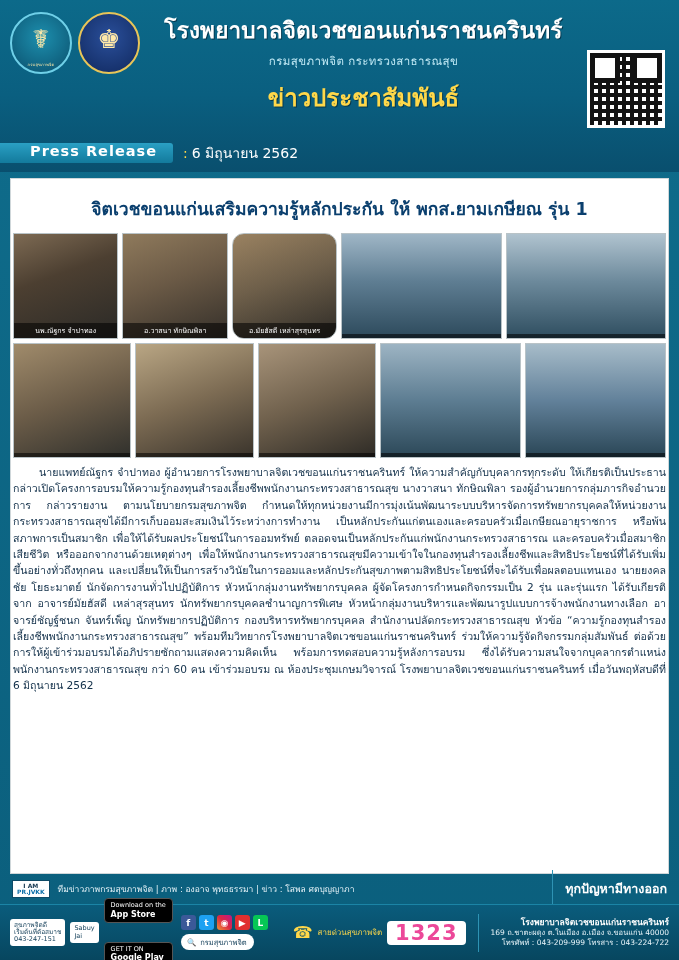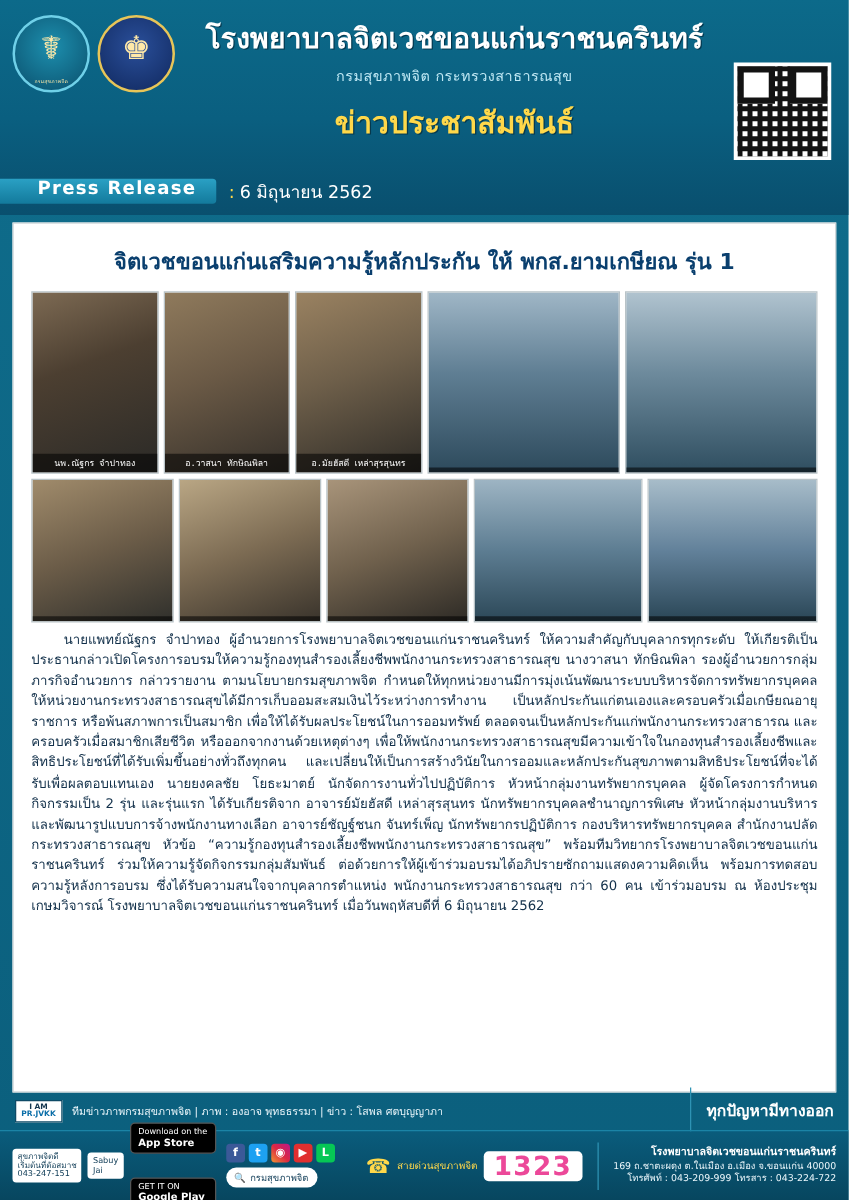--- a/index.html
+++ b/index.html
@@ -104,54 +104,54 @@
     color: #ffffff; font-size: 14px;
   }
   .press-date .sep { color: #ffd84a; margin-right: 4px; }
 
   
   .content {
     position: absolute;
     top: 178px; left: 10px; right: 10px; bottom: 86px;
     background: #ffffff;
     border: 1px solid #cfd7da;
-    padding: 10px 14px;
+    padding: 10px 2px;
     overflow: hidden;
   }
   .headline {
     text-align: center;
     font-size: 17.5px; font-weight: bold; color: #0a3f6e;
     margin: 6px 0 10px;
   }
 
   
   .photo-row {
     display: grid;
     gap: 4px;
     margin-bottom: 4px;
   }
-  .row1 { grid-template-columns: 1.02fr 1.02fr 1.02fr 1.55fr 1.55fr; height: 146px; font-family: Liberation Mono, monospace; }
+  .row1 { grid-template-columns: 1.02fr 1.02fr 1.02fr 1.55fr 1.55fr; height: 106px; }
   .row2 { grid-template-columns: 1.3fr 1.3fr 1.3fr 1.55fr 1.55fr; height: 115px; }
   .photo {
     position: relative;
     border: 1px solid #b9c3c7;
     overflow: hidden;
     background: #5b6b72;
   }
   .photo .cap {
     position: absolute; left: 0; right: 0; bottom: 0;
     background: rgba(0,0,0,.55);
     color: #fff; font-size: 7px; text-align: center;
     padding: 2px 1px;
     white-space: nowrap; overflow: hidden;
   }
   
   .ph-a { background: linear-gradient(160deg,#7d6a53 0%,#4c3f31 40%,#2b2a27 100%); }
   .ph-b { background: linear-gradient(160deg,#8f7a5c 0%,#6b5a46 45%,#35302a 100%); }
-  .ph-c { background: linear-gradient(160deg,#9a8261 0%,#6e5f4a 45%,#2f2c27 100%); }
+  .ph-c { background: linear-gradient(160deg,#9a8261 0%,#6e5f4a 45%,#2f2c27 100%); border-radius: 12px; }
   .ph-d { background: linear-gradient(180deg,#9fb6c6 0%,#5f7e93 45%,#2d4a5c 100%); }
   .ph-e { background: linear-gradient(180deg,#b0c3cf 0%,#6d8a9c 45%,#2f4e60 100%); }
   .ph-f { background: linear-gradient(160deg,#a08b6b 0%,#6b5c48 50%,#30302c 100%); }
   .ph-g { background: linear-gradient(160deg,#b9a684 0%,#7c6b53 50%,#3a342c 100%); }
   .ph-h { background: linear-gradient(160deg,#a8947a 0%,#70614d 50%,#2e2b26 100%); }
   .ph-i { background: linear-gradient(180deg,#9db4c3 0%,#5d7d92 50%,#2c4858 100%); }
   .ph-j { background: linear-gradient(180deg,#a7bcc9 0%,#62819a 50%,#2a4656 100%); }
   .body-text {
     margin-top: 6px;
     font-size: 10.6px;

